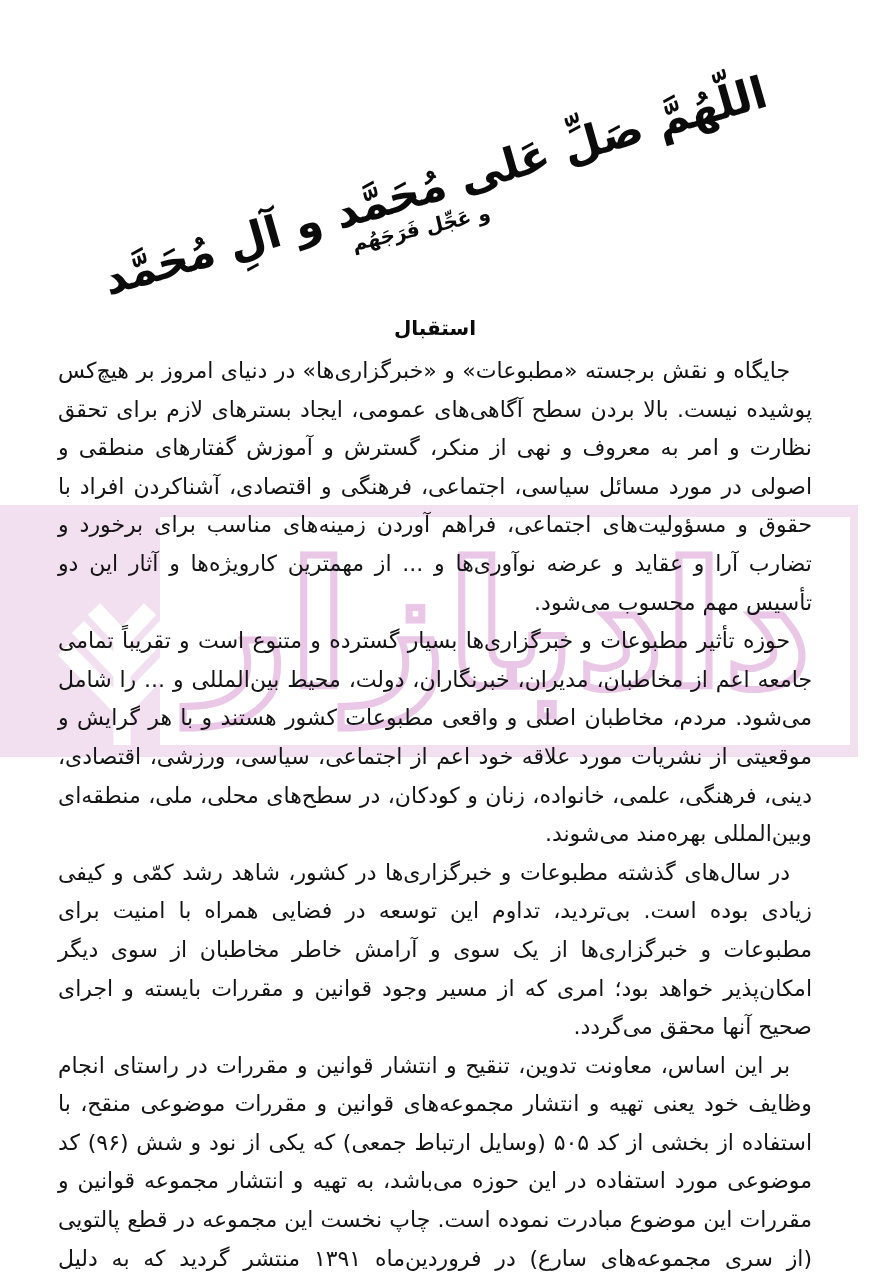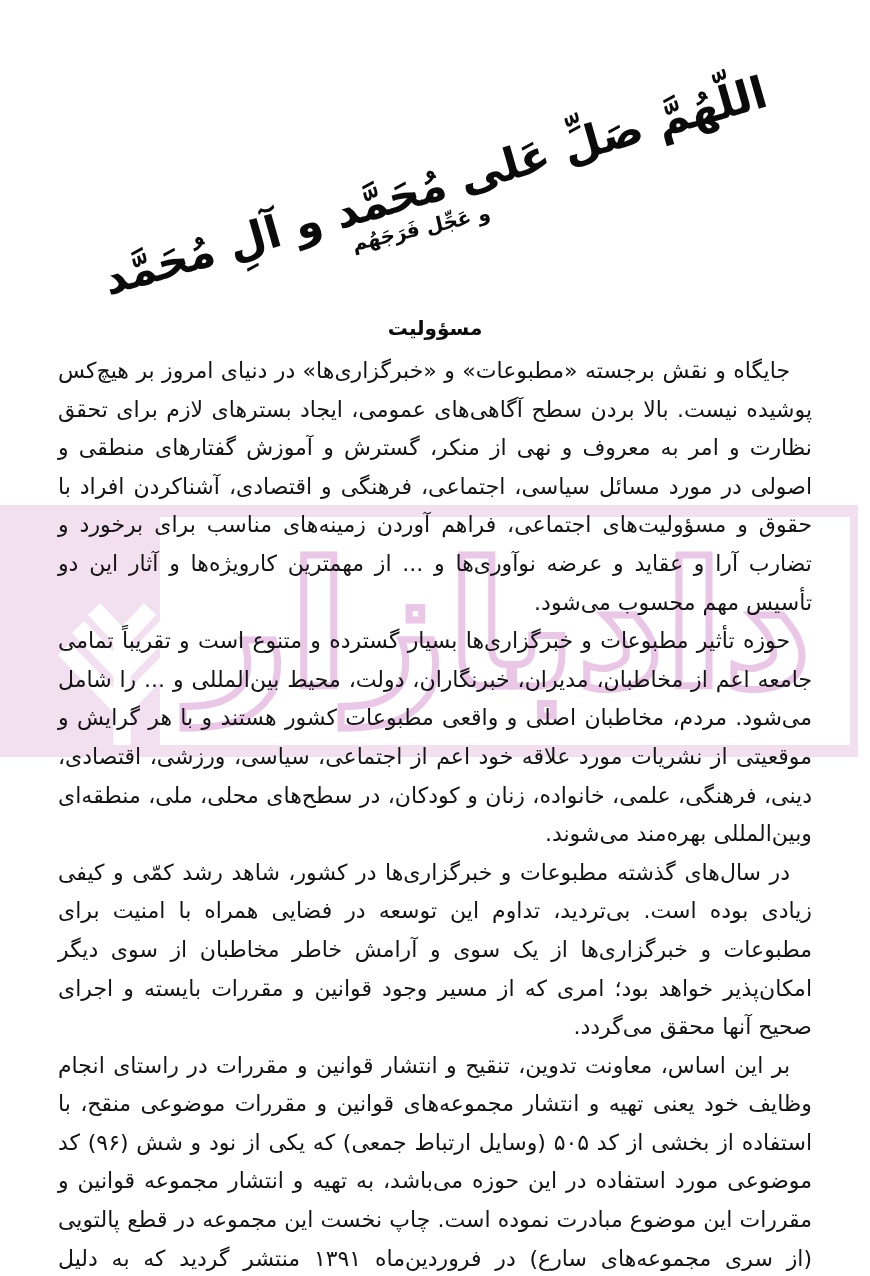--- a/index.html
+++ b/index.html
@@ -143,21 +143,21 @@
   </div>
 
   <div class="content">
 
     <div class="calligraphy">
       <div class="callig-main">اللّهُمَّ صَلِّ عَلی مُحَمَّد و آلِ مُحَمَّد</div>
       <br>
       <div class="callig-sub">و عَجِّل فَرَجَهُم</div>
     </div>
 
-    <h1 class="heading">مسؤولیت</h1>
+    <h1 class="heading">استقبال</h1>
 
     <div class="body-text">
       <p>جایگاه و نقش برجسته «مطبوعات» و «خبرگزاری‌ها» در دنیای امروز بر هیچ‌کس پوشیده نیست. بالا بردن سطح آگاهی‌های عمومی، ایجاد بسترهای لازم برای تحقق نظارت و امر به معروف و نهی از منکر، گسترش و آموزش گفتارهای منطقی و اصولی در مورد مسائل سیاسی، اجتماعی، فرهنگی و اقتصادی، آشناکردن افراد با حقوق و مسؤولیت‌های اجتماعی، فراهم آوردن زمینه‌های مناسب برای برخورد و تضارب آرا و عقاید و عرضه نوآوری‌ها و ... از مهمترین کارویژه‌ها و آثار این دو تأسیس مهم محسوب می‌شود.</p>
       <p>حوزه تأثیر مطبوعات و خبرگزاری‌ها بسیار گسترده و متنوع است و تقریباً تمامی جامعه اعم از مخاطبان، مدیران، خبرنگاران، دولت، محیط بین‌المللی و ... را شامل می‌شود. مردم، مخاطبان اصلی و واقعی مطبوعات کشور هستند و با هر گرایش و موقعیتی از نشریات مورد علاقه خود اعم از اجتماعی، سیاسی، ورزشی، اقتصادی، دینی، فرهنگی، علمی، خانواده، زنان و کودکان، در سطح‌های محلی، ملی، منطقه‌ای وبین‌المللی بهره‌مند می‌شوند.</p>
       <p>در سال‌های گذشته مطبوعات و خبرگزاری‌ها در کشور، شاهد رشد کمّی و کیفی زیادی بوده است. بی‌تردید، تداوم این توسعه در فضایی همراه با امنیت برای مطبوعات و خبرگزاری‌ها از یک سوی و آرامش خاطر مخاطبان از سوی دیگر امکان‌پذیر خواهد بود؛ امری که از مسیر وجود قوانین و مقررات بایسته و اجرای صحیح آنها محقق می‌گردد.</p>
       <p>بر این اساس، معاونت تدوین، تنقیح و انتشار قوانین و مقررات در راستای انجام وظایف خود یعنی تهیه و انتشار مجموعه‌های قوانین و مقررات موضوعی منقح، با استفاده از بخشی از کد ۵۰۵ (وسایل ارتباط جمعی) که یکی از نود و شش (۹۶) کد موضوعی مورد استفاده در این حوزه می‌باشد، به تهیه و انتشار مجموعه قوانین و مقررات این موضوع مبادرت نموده است. چاپ نخست این مجموعه در قطع پالتویی (از سری مجموعه‌های سارع) در فروردین‌ماه ۱۳۹۱ منتشر گردید که به دلیل استقبال مخاطبان، در حال حاضر چاپ دوم (ویرایش اول) آن تهیه و تقدیم می‌شود. لازم به ذکر است که «مجموعه قوانین و مقررات وسایل ارتباط جمعی» مشتمل بر قوانین و مقررات مربوطه و زیرنویس‌های تفصیلی، نیز در مراحل پایانی تهیه می‌باشد و به زودی منتشر خواهد شد.</p>
     </div>
 
   </div>
 </div>

